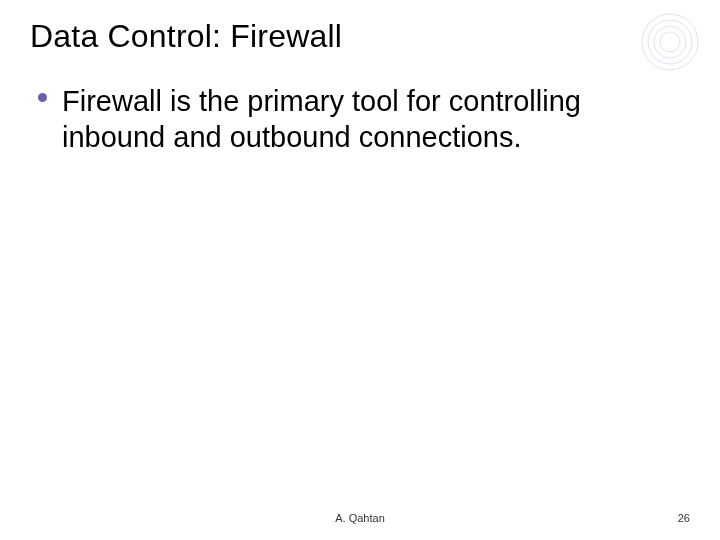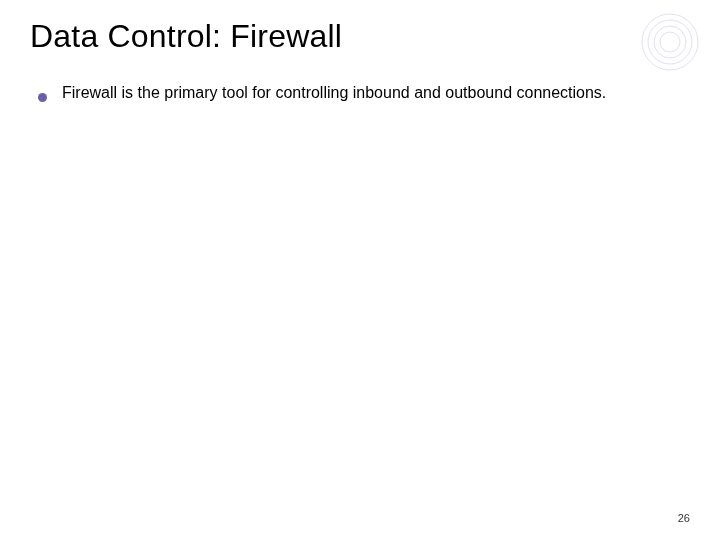--- a/index.html
+++ b/index.html
@@ -24,21 +24,21 @@
     color: #000;
     margin-bottom: 28px;
     letter-spacing: 0.2px;
   }
   .bullets {
     list-style: none;
     padding-left: 8px;
   }
   .bullets li {
     position: relative;
-    font-size: 16px;
+    font-size: 29px;
     line-height: 1.25;
     padding-left: 24px;
     margin-bottom: 4px;
     color: #000;
   }
   .bullets li::before {
     content: "";
     position: absolute;
     left: 0;
     top: 10px;
@@ -75,15 +75,16 @@
     <circle cx="50" cy="30" r="16" fill="none" stroke="#e4dff2" stroke-width="1"></circle>
     <circle cx="50" cy="30" r="10" fill="none" stroke="#e4dff2" stroke-width="1"></circle>
   </svg>
 
   <h1 class="title">Data Control: Firewall</h1>
 
   <ul class="bullets">
     <li>Firewall is the primary tool for controlling inbound and outbound connections.</li>
   </ul>
 
+  <div class="footer-author">A. Qahtan</div>
   <div class="footer-page">26</div>
 
 </div>
 
 </body></html>

